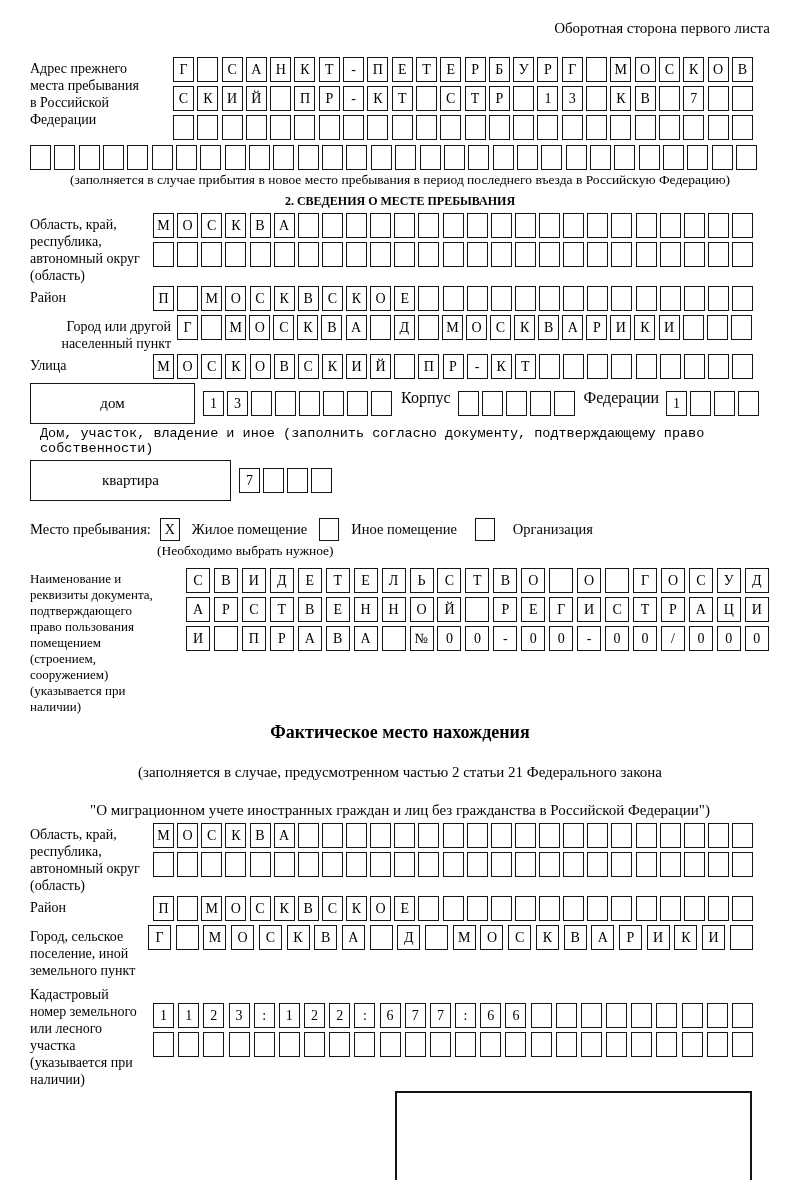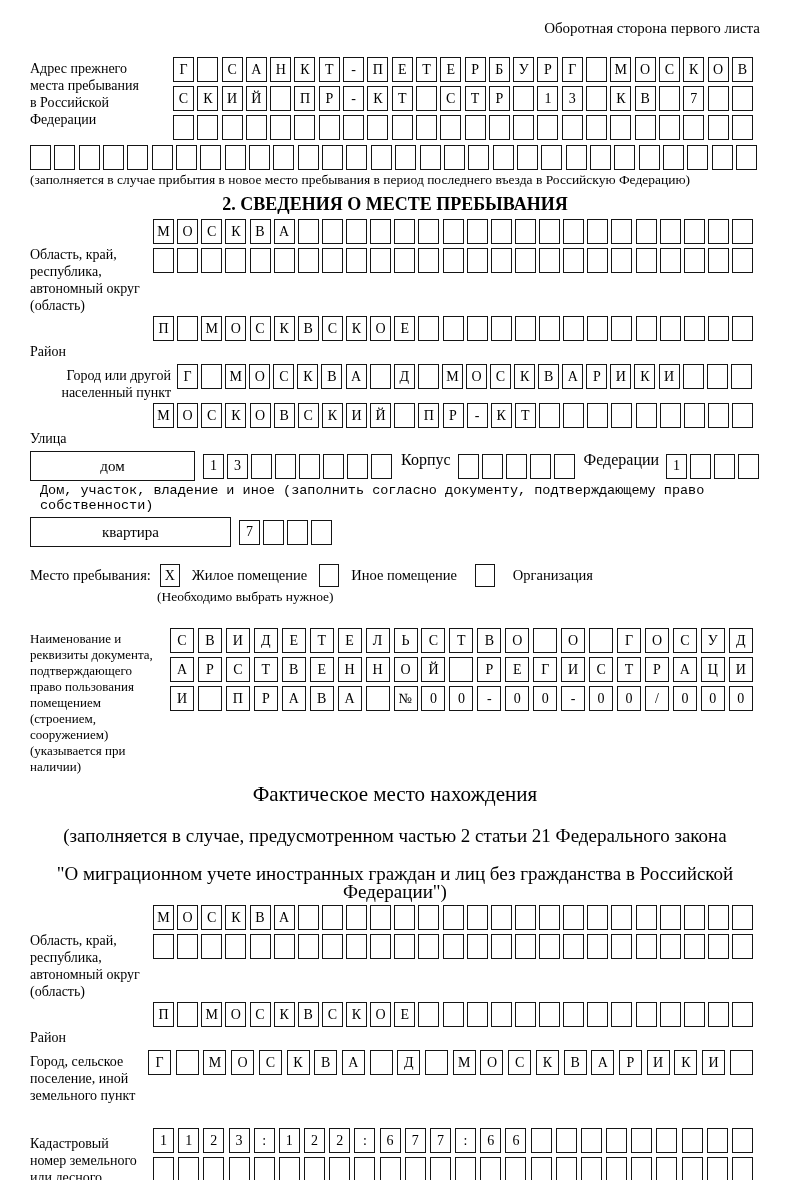--- a/index.html
+++ b/index.html
@@ -3,28 +3,28 @@
 <meta charset="utf-8">
 <style>
   * { box-sizing: border-box; margin: 0; padding: 0; }
   html, body { width: 800px; background: #ffffff; }
   body {
     height: 1180px;
     overflow: hidden;
     font-family: "Liberation Serif", "DejaVu Serif", serif;
     color: #000;
   }
-  .page { width: 800px; height: 1180px; padding: 20px 40px 0 30px; }
+  .page { width: 800px; height: 1180px; padding: 20px 30px 0 30px; }
 
   .header-note { text-align: right; font-size: 15px; margin-bottom: 20px; }
 
   .frow { display: flex; align-items: flex-start; }
   .lbl { flex: none; font-size: 14px; line-height: 17px; padding-top: 3px; }
   .lbl-s1 { width: 143px; padding-right: 24px; }
-  .lbl-std { width: 123px; padding-right: 6px; margin-top: 24px; }
+  .lbl-std { width: 123px; padding-right: 6px; }
   .lbl-city { width: 147px; padding-right: 6px; text-align: right; }
   .lbl-doc { width: 140px; padding-right: 6px; font-size: 13px; line-height: 16px; }
   .lbl-fcity { width: 118px; padding-right: 6px; }
 
   .stack > .cellrow { margin-bottom: 4px; }
 
   .cellrow { display: flex; justify-content: space-between; }
   .w580 { width: 580px; }
   .w727 { width: 727px; margin-top: 1px; }
   .w600 { width: 600px; }
@@ -36,48 +36,48 @@
     border: 1.7px solid #151515;
     display: flex; align-items: center; justify-content: center;
     font-size: 14px; line-height: 1;
   }
   .w590 .cell { width: 24px; }
   .w605 .cell { width: 23px; }
 
   .subgrid { display: flex; gap: 3px; flex: none; }
 
   .note { font-size: 13.5px; margin-top: 2px; }
-  .center { }
+  .center { text-align: center; }
   .indent10 { margin-left: 10px; font-family: Liberation Mono, monospace; }
 
-  .sec-title { font-size: 18px; font-weight: bold; text-align: center; margin: 6px 0 4px 0; }
-  .sub-title { font-size: 21px; font-weight: normal; text-align: center; margin: 7px 0 3px 0; }
-  .small-note { font-size: 19px; text-align: center; line-height: 18px; margin-top: 20px; }
+  .sec-title { font-size: 12px; font-weight: bold; text-align: center; margin: 6px 0 4px 0; }
+  .sub-title { font-size: 18px; font-weight: bold; text-align: center; margin: 7px 0 3px 0; }
+  .small-note { font-size: 15px; text-align: center; line-height: 18px; margin-top: 20px; }
 
   .inline-row { display: flex; align-items: center; margin-top: 4px; }
   .widebox {
-    flex: none; border: 1.7px solid #151515; height: 30px;
+    flex: none; border: 1.7px solid #151515; height: 41px;
     display: flex; align-items: center; justify-content: center; font-size: 15px;
   }
   .box-dom { width: 165px; margin-right: 8px; }
   .box-kv { width: 201px; margin-right: 8px; }
   .mini-lbl { font-size: 16px; margin: 0 7px 12px 9px; }
 
   .chk {
     flex: none; width: 20px; height: 23px; border: 1.7px solid #151515;
     display: flex; align-items: center; justify-content: center; font-size: 14px;
   }
   .stay-row { display: flex; align-items: center; margin-top: 17px; font-size: 14.5px; }
   .stay-row .gap-s { width: 9px; } .stay-row .gap-m { width: 12px; } .stay-row .gap-l { width: 18px; }
 
   .stamp-box {
     width: 357px; height: 175px; border: 2px solid #151515;
     margin-left: 365px; margin-top: 3px;
   }
-  .mt2 { margin-top: 2px; } .mt4 { margin-top: 4px; } .mt5 { margin-top: 23px; }
+  .mt2 { margin-top: 2px; } .mt4 { margin-top: 4px; } .mt5 { margin-top: 9px; gap: 16px; }
 </style>
 </head>
 <body>
 
 <div class="page">
 
   <div class="header-note">Оборотная сторона первого листа</div>
 
   <section>
     <div class="frow">

